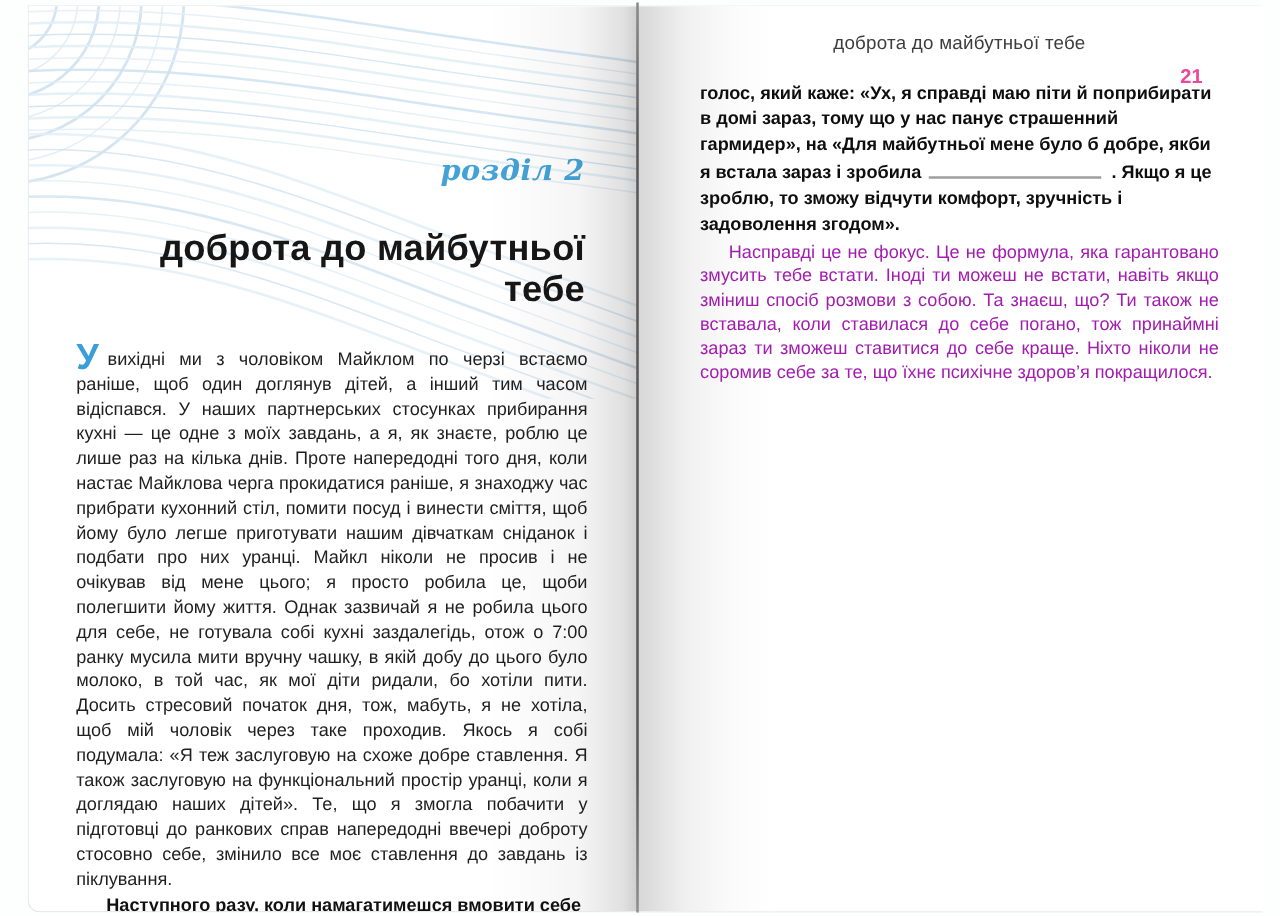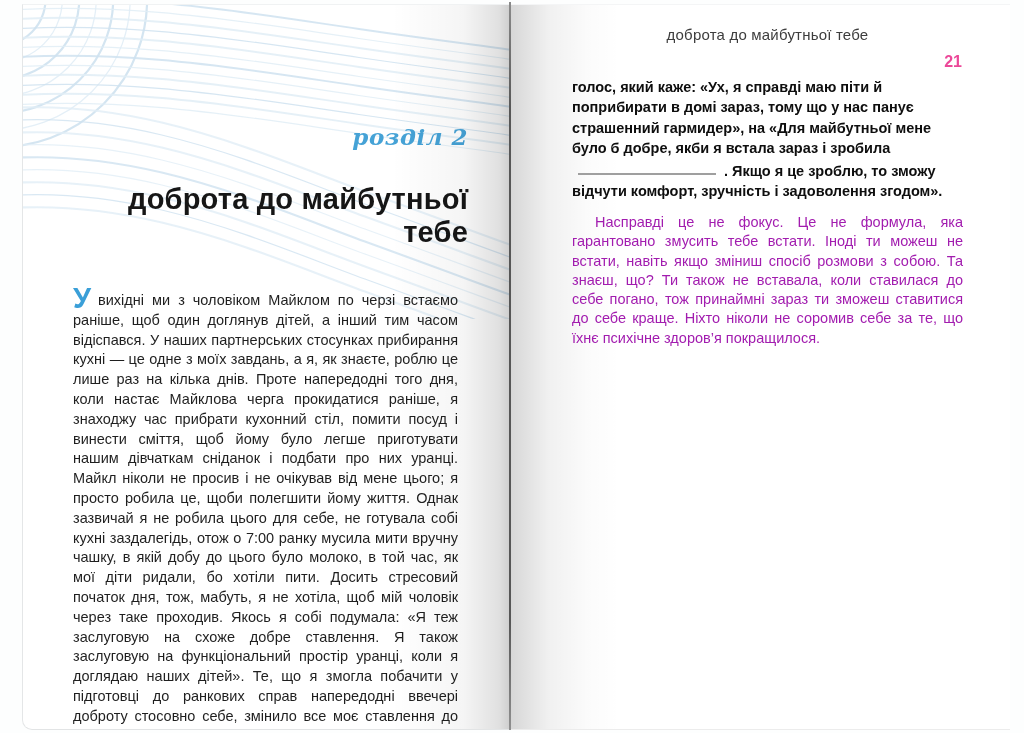--- a/index.html
+++ b/index.html
@@ -84,21 +84,21 @@
     font-size:14.5px;line-height:20px;color:#161616;
   }
   .para-emph-right{font-weight:700;color:#0e0e0e;line-height:20.4px;}
   .blank-line{
     display:inline-block;width:138px;height:1em;
     border-bottom:2px solid #9f9f9f;
     margin:0 8px 0 6px;vertical-align:baseline;
   }
   .para-regular{margin-top:3px;text-indent:23px;text-align:justify;line-height:19.3px;color:#a21caf;}
 
-  p{margin:12px;}
+  p{margin:0;}
 </style>
 </head>
 <body>
 
 <div class="spread">
 
   <div class="page page-left">
     <div class="swirls">
       <svg id="swirls" width="512" height="320" viewBox="0 0 512 320" xmlns="http://www.w3.org/2000/svg">
           <path d="M -6 46 A 46 46 0 0 0 46 -6" stroke="#cfe2f0" stroke-width="2.2" fill="none" opacity="0.9"></path>

